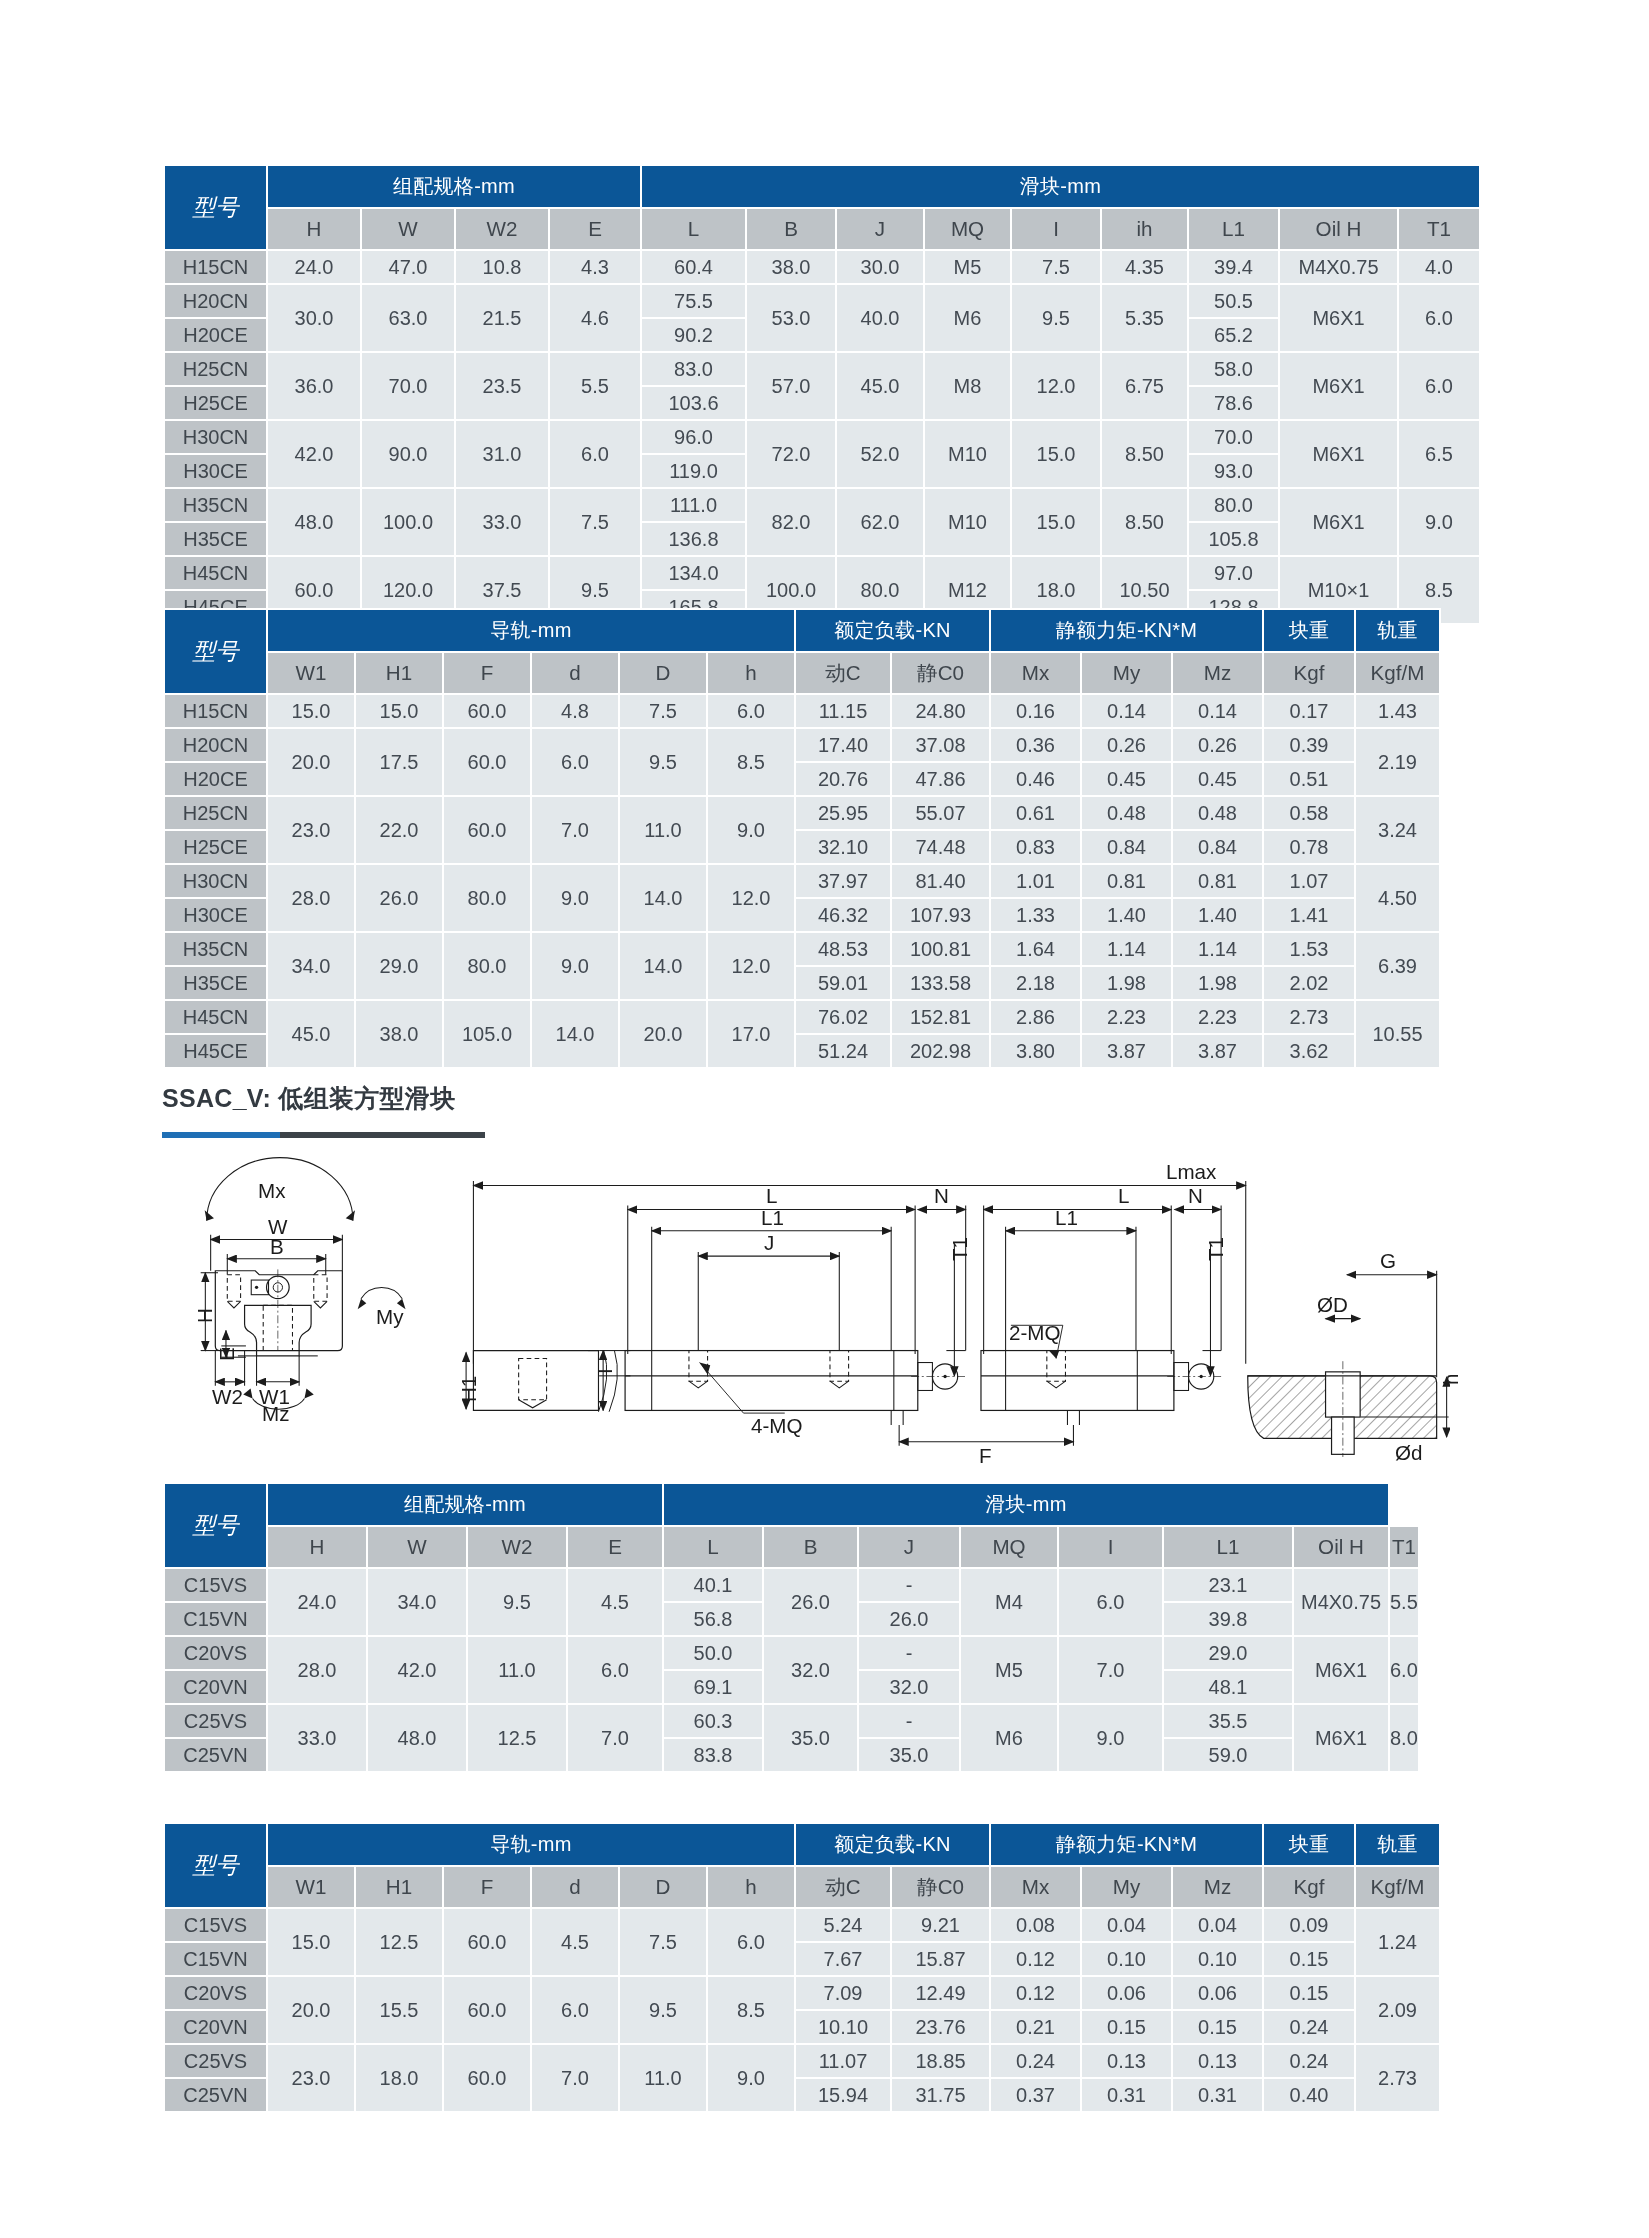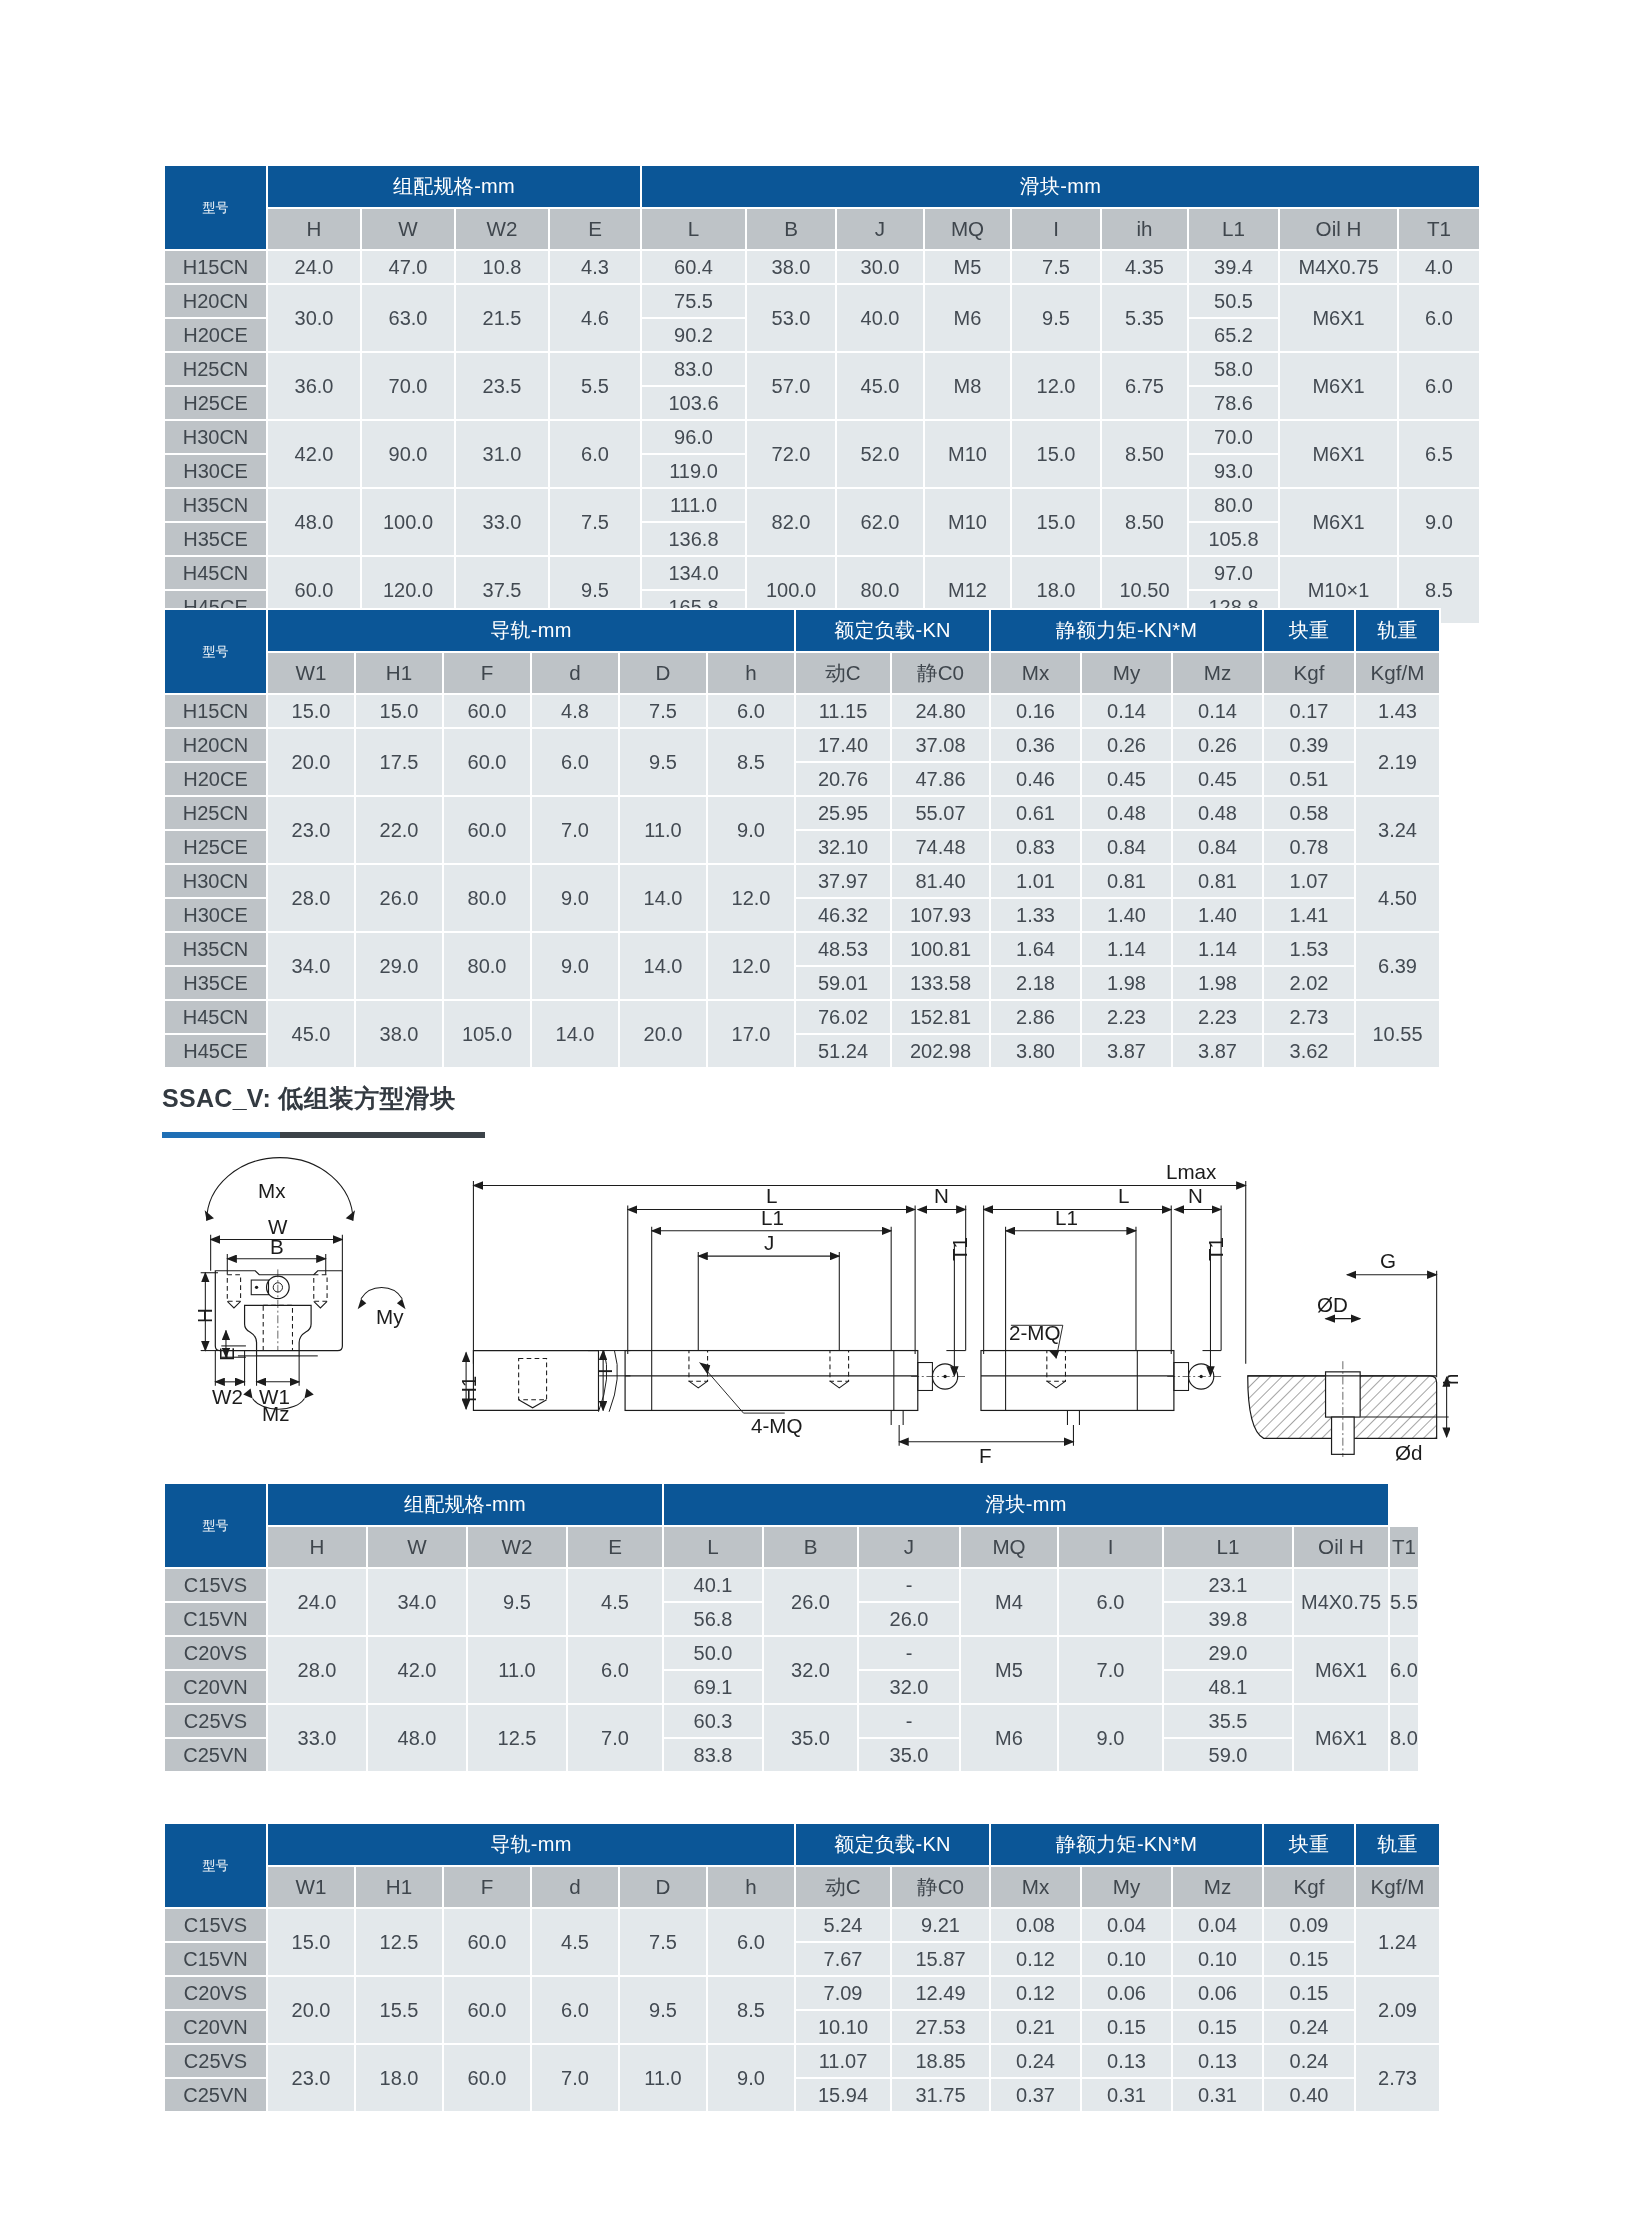--- a/index.html
+++ b/index.html
@@ -32,21 +32,22 @@
     color:#ffffff;
     font-weight:bold;
     font-size:20px;
     height:41px;
     letter-spacing:0.3px;
   }
   th.model {
     background:#0b5697;
     color:#ffffff;
     font-weight:bold;
-    font-size:13px;
+    font-size:23px;
+    font-style:italic;
   }
   th.sub {
     background:#bec3c7;
     color:#3f464d;
     font-size:20.6px;
     height:40px;
   }
   td.model {
     background:#bec3c7;
     color:#3f464d;
@@ -885,21 +886,21 @@
         <td class="val">12.49</td>
         <td class="val">0.12</td>
         <td class="val">0.06</td>
         <td class="val">0.06</td>
         <td class="val">0.15</td>
         <td class="val tall" rowspan="2">2.09</td>
       </tr>
       <tr>
         <td class="model">C20VN</td>
         <td class="val">10.10</td>
-        <td class="val">27.53</td>
+        <td class="val">23.76</td>
         <td class="val">0.21</td>
         <td class="val">0.15</td>
         <td class="val">0.15</td>
         <td class="val">0.24</td>
       </tr>
 
       <tr>
         <td class="model">C25VS</td>
         <td class="val tall" rowspan="2">23.0</td>
         <td class="val tall" rowspan="2">18.0</td>

